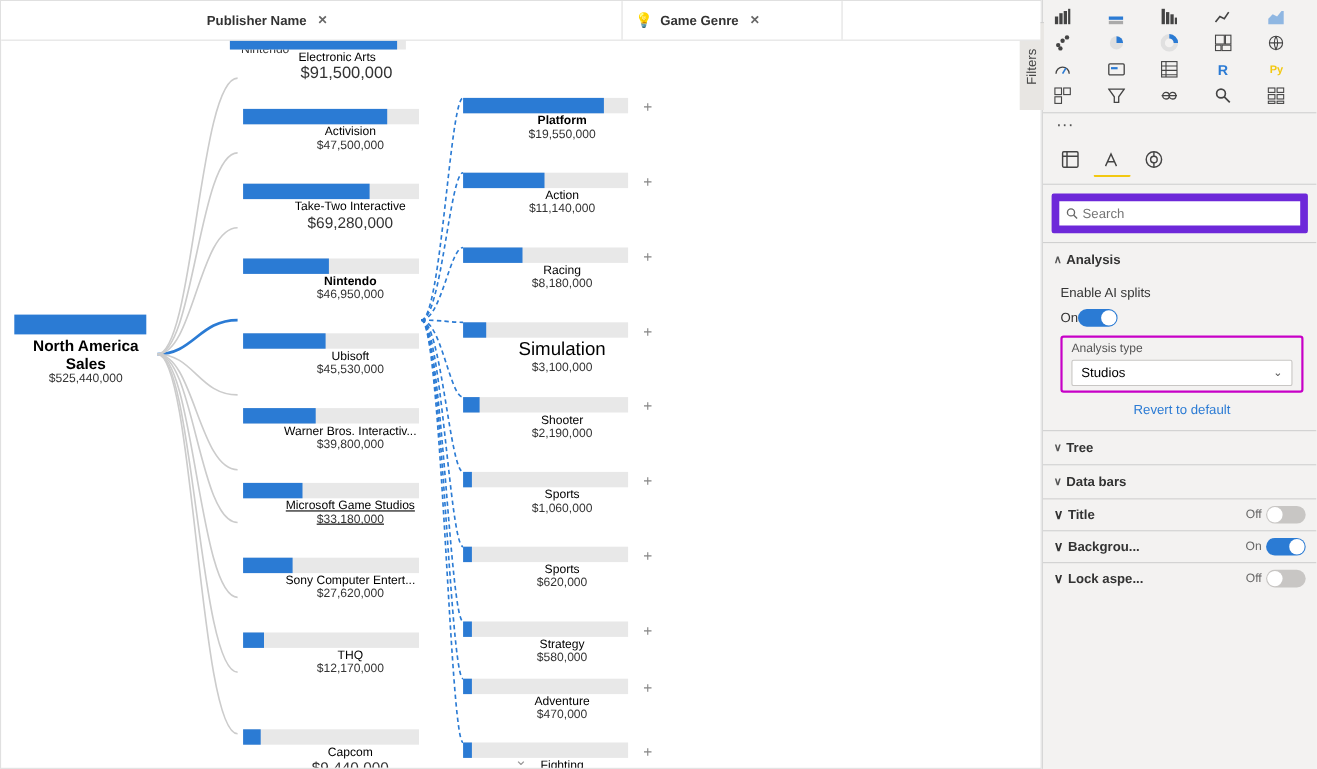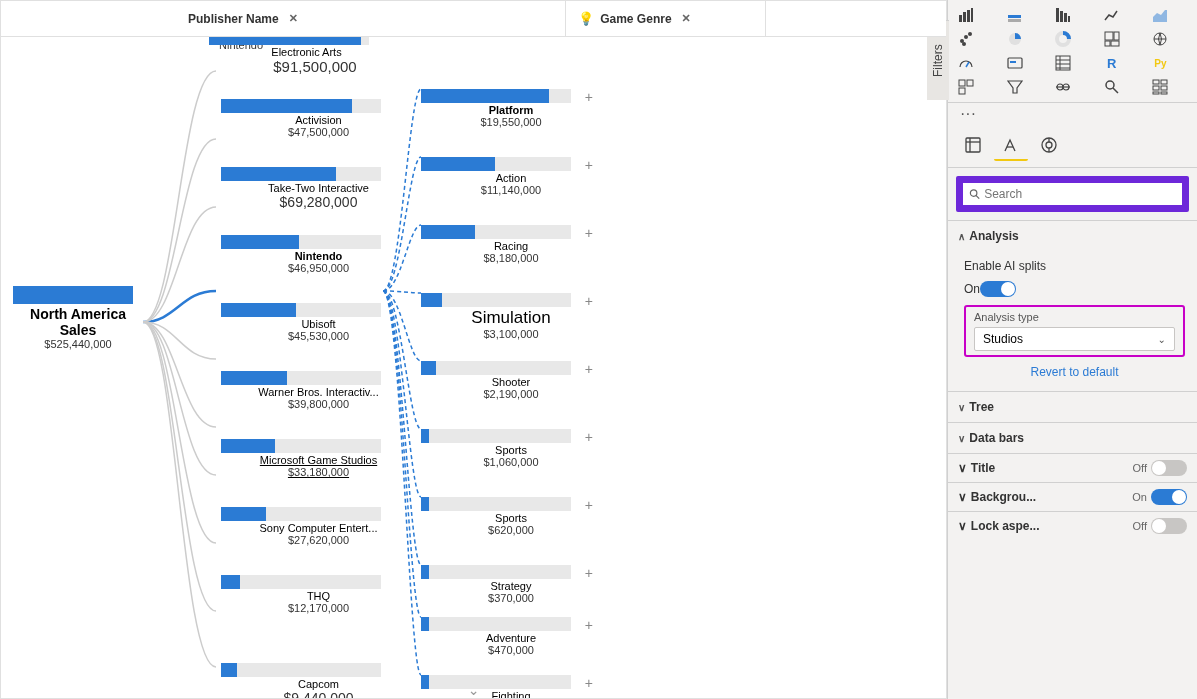--- a/index.html
+++ b/index.html
@@ -613,21 +613,21 @@
           </div>
           <div style="font-size: 11px; font-weight: 400; color: rgb(0, 0, 0);">Sports</div>
           <div style="font-size: 11px; color: rgb(51, 51, 51);">$620,000</div>
         </div>
         <div class="genre-item" style="position: absolute; top: 564px; left: 420px; width: 180px;">
           <div style="width: 150px; height: 14px; background: rgb(232, 232, 232); position: relative; margin-bottom: 1px;">
             <div style="width: 8px; height: 14px; background: rgb(43, 123, 212); position: absolute;"></div>
             <span style="position: absolute; right: -22px; top: 0px; font-size: 14px; color: rgb(136, 136, 136); cursor: pointer;">+</span>
           </div>
           <div style="font-size: 11px; font-weight: 400; color: rgb(0, 0, 0);">Strategy</div>
-          <div style="font-size: 11px; color: rgb(51, 51, 51);">$370,000</div>
+          <div style="font-size: 11px; color: rgb(51, 51, 51);">$580,000</div>
         </div>
         <div class="genre-item" style="position: absolute; top: 616px; left: 420px; width: 180px;">
           <div style="width: 150px; height: 14px; background: rgb(232, 232, 232); position: relative; margin-bottom: 1px;">
             <div style="width: 8px; height: 14px; background: rgb(43, 123, 212); position: absolute;"></div>
             <span style="position: absolute; right: -22px; top: 0px; font-size: 14px; color: rgb(136, 136, 136); cursor: pointer;">+</span>
           </div>
           <div style="font-size: 11px; font-weight: 400; color: rgb(0, 0, 0);">Adventure</div>
           <div style="font-size: 11px; color: rgb(51, 51, 51);">$470,000</div>
         </div>
         <div class="genre-item" style="position: absolute; top: 674px; left: 420px; width: 180px;">

